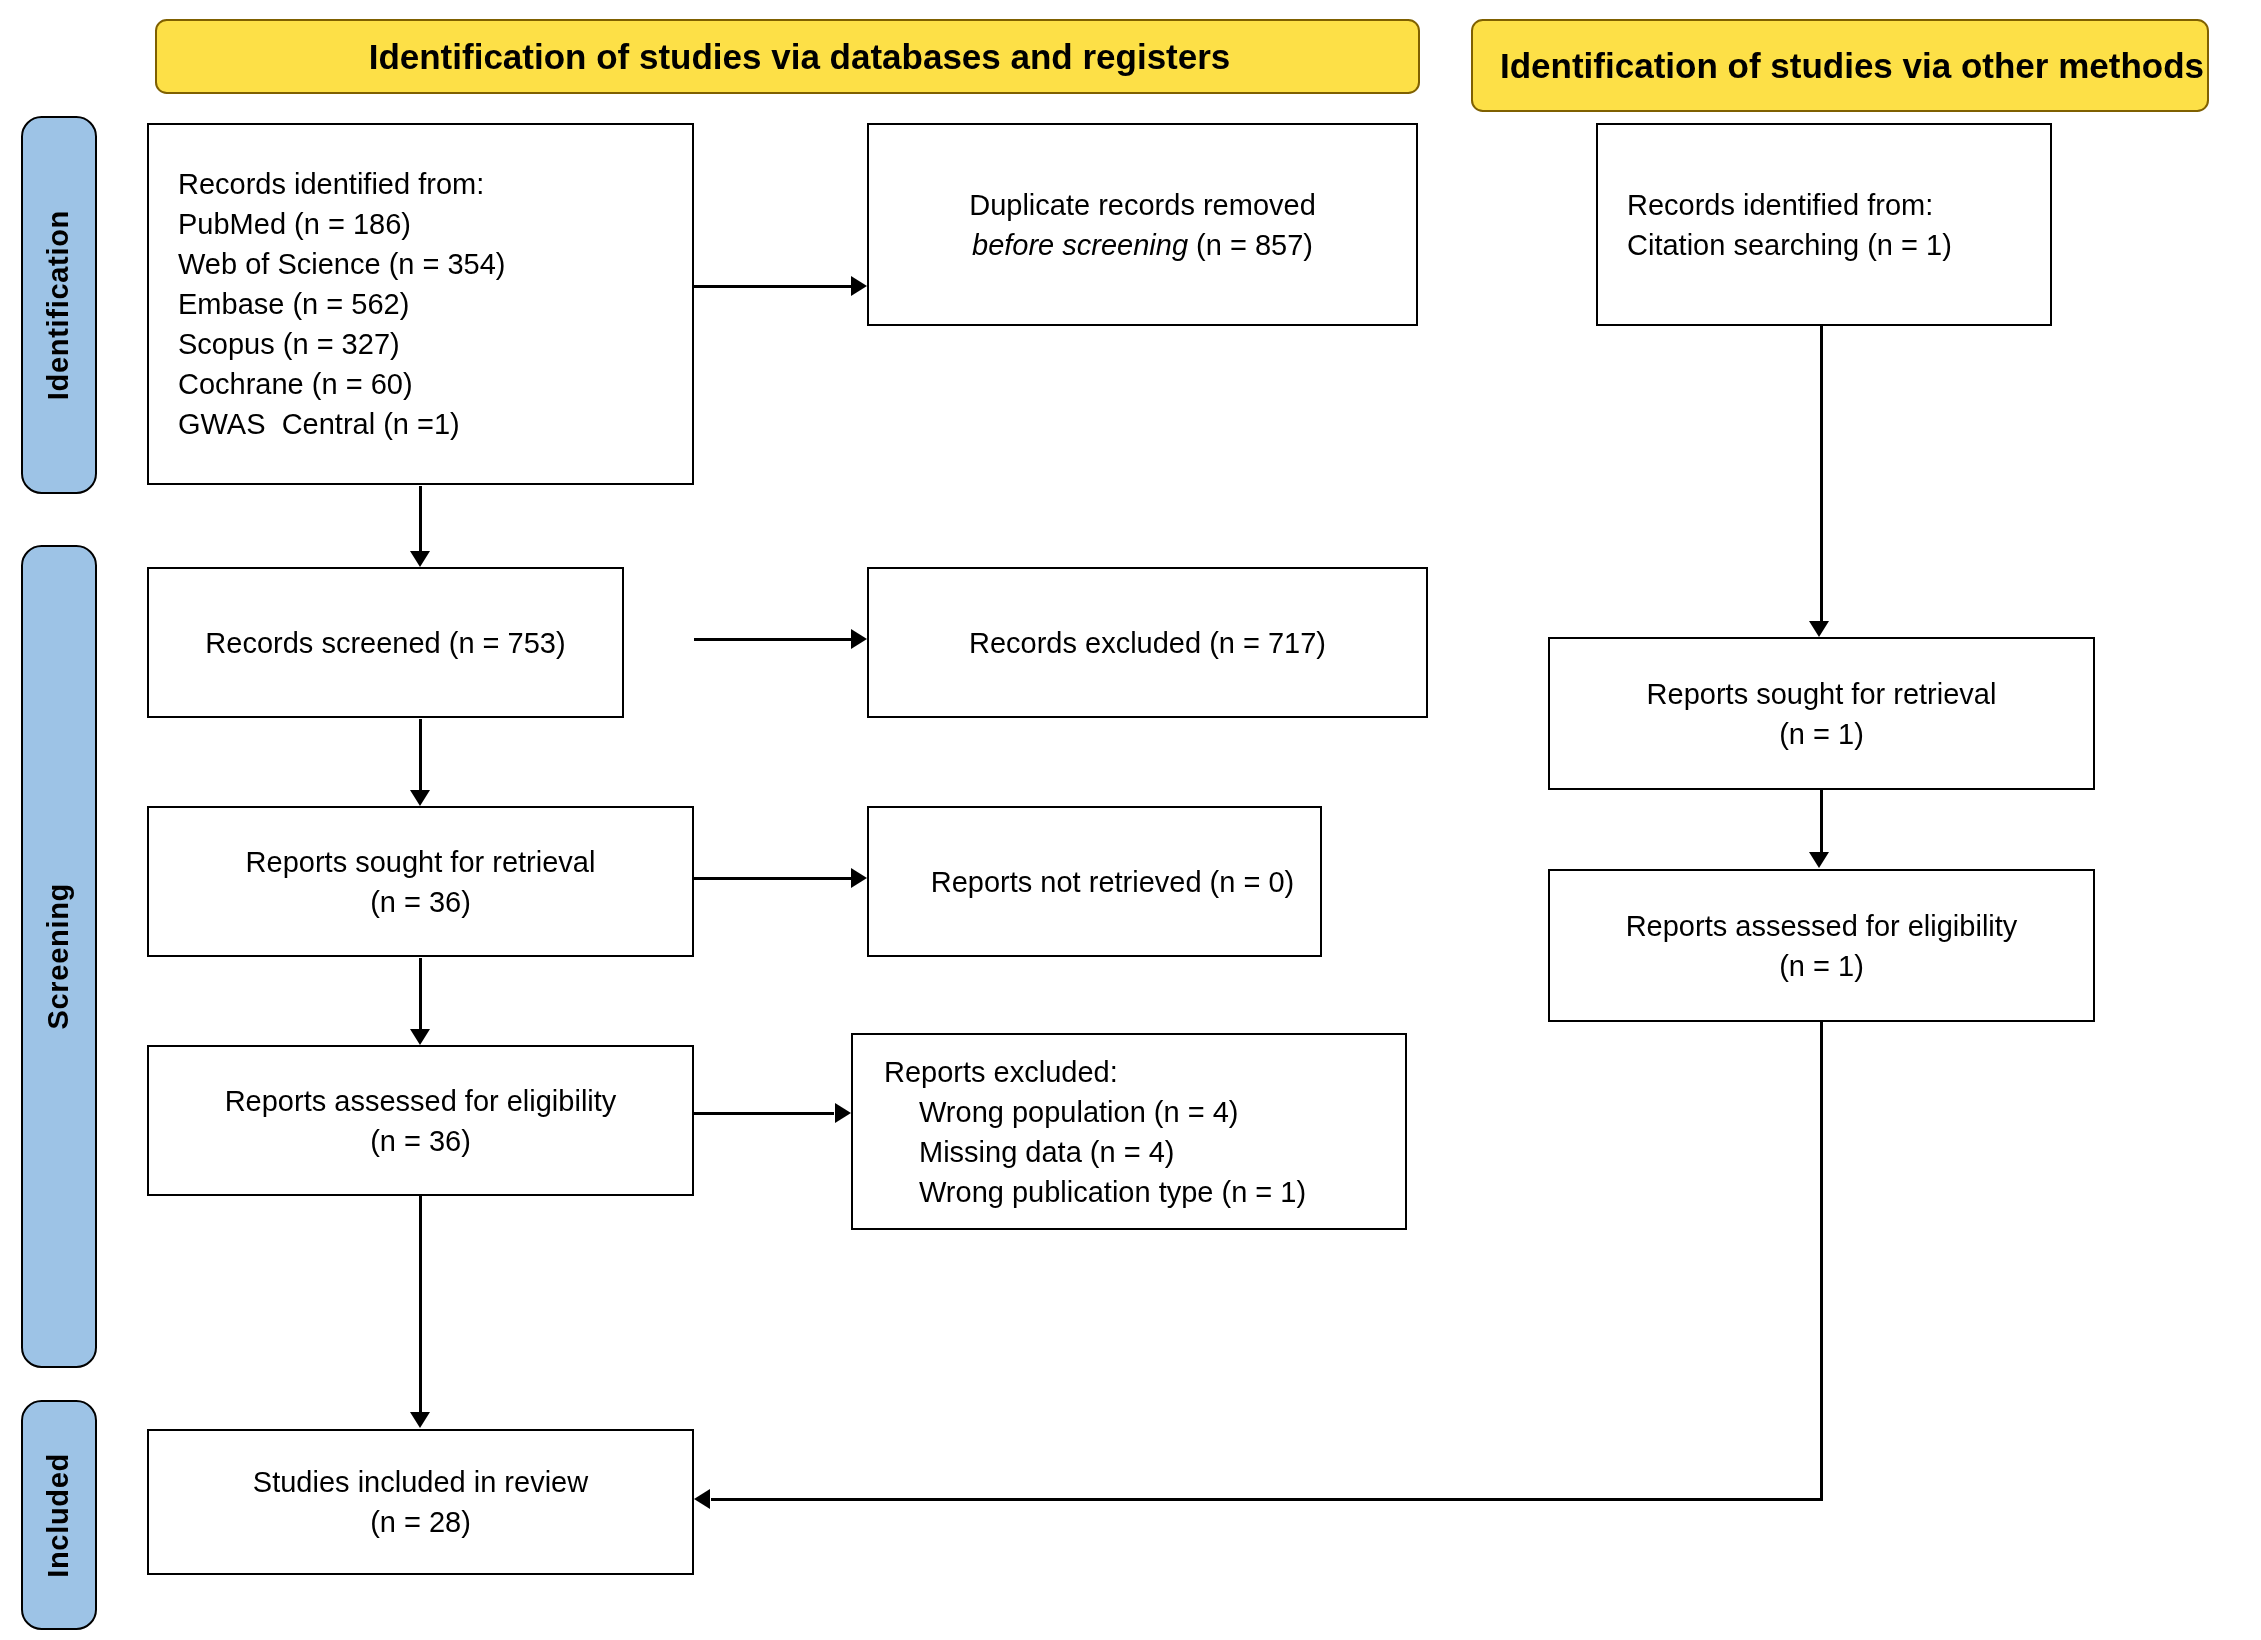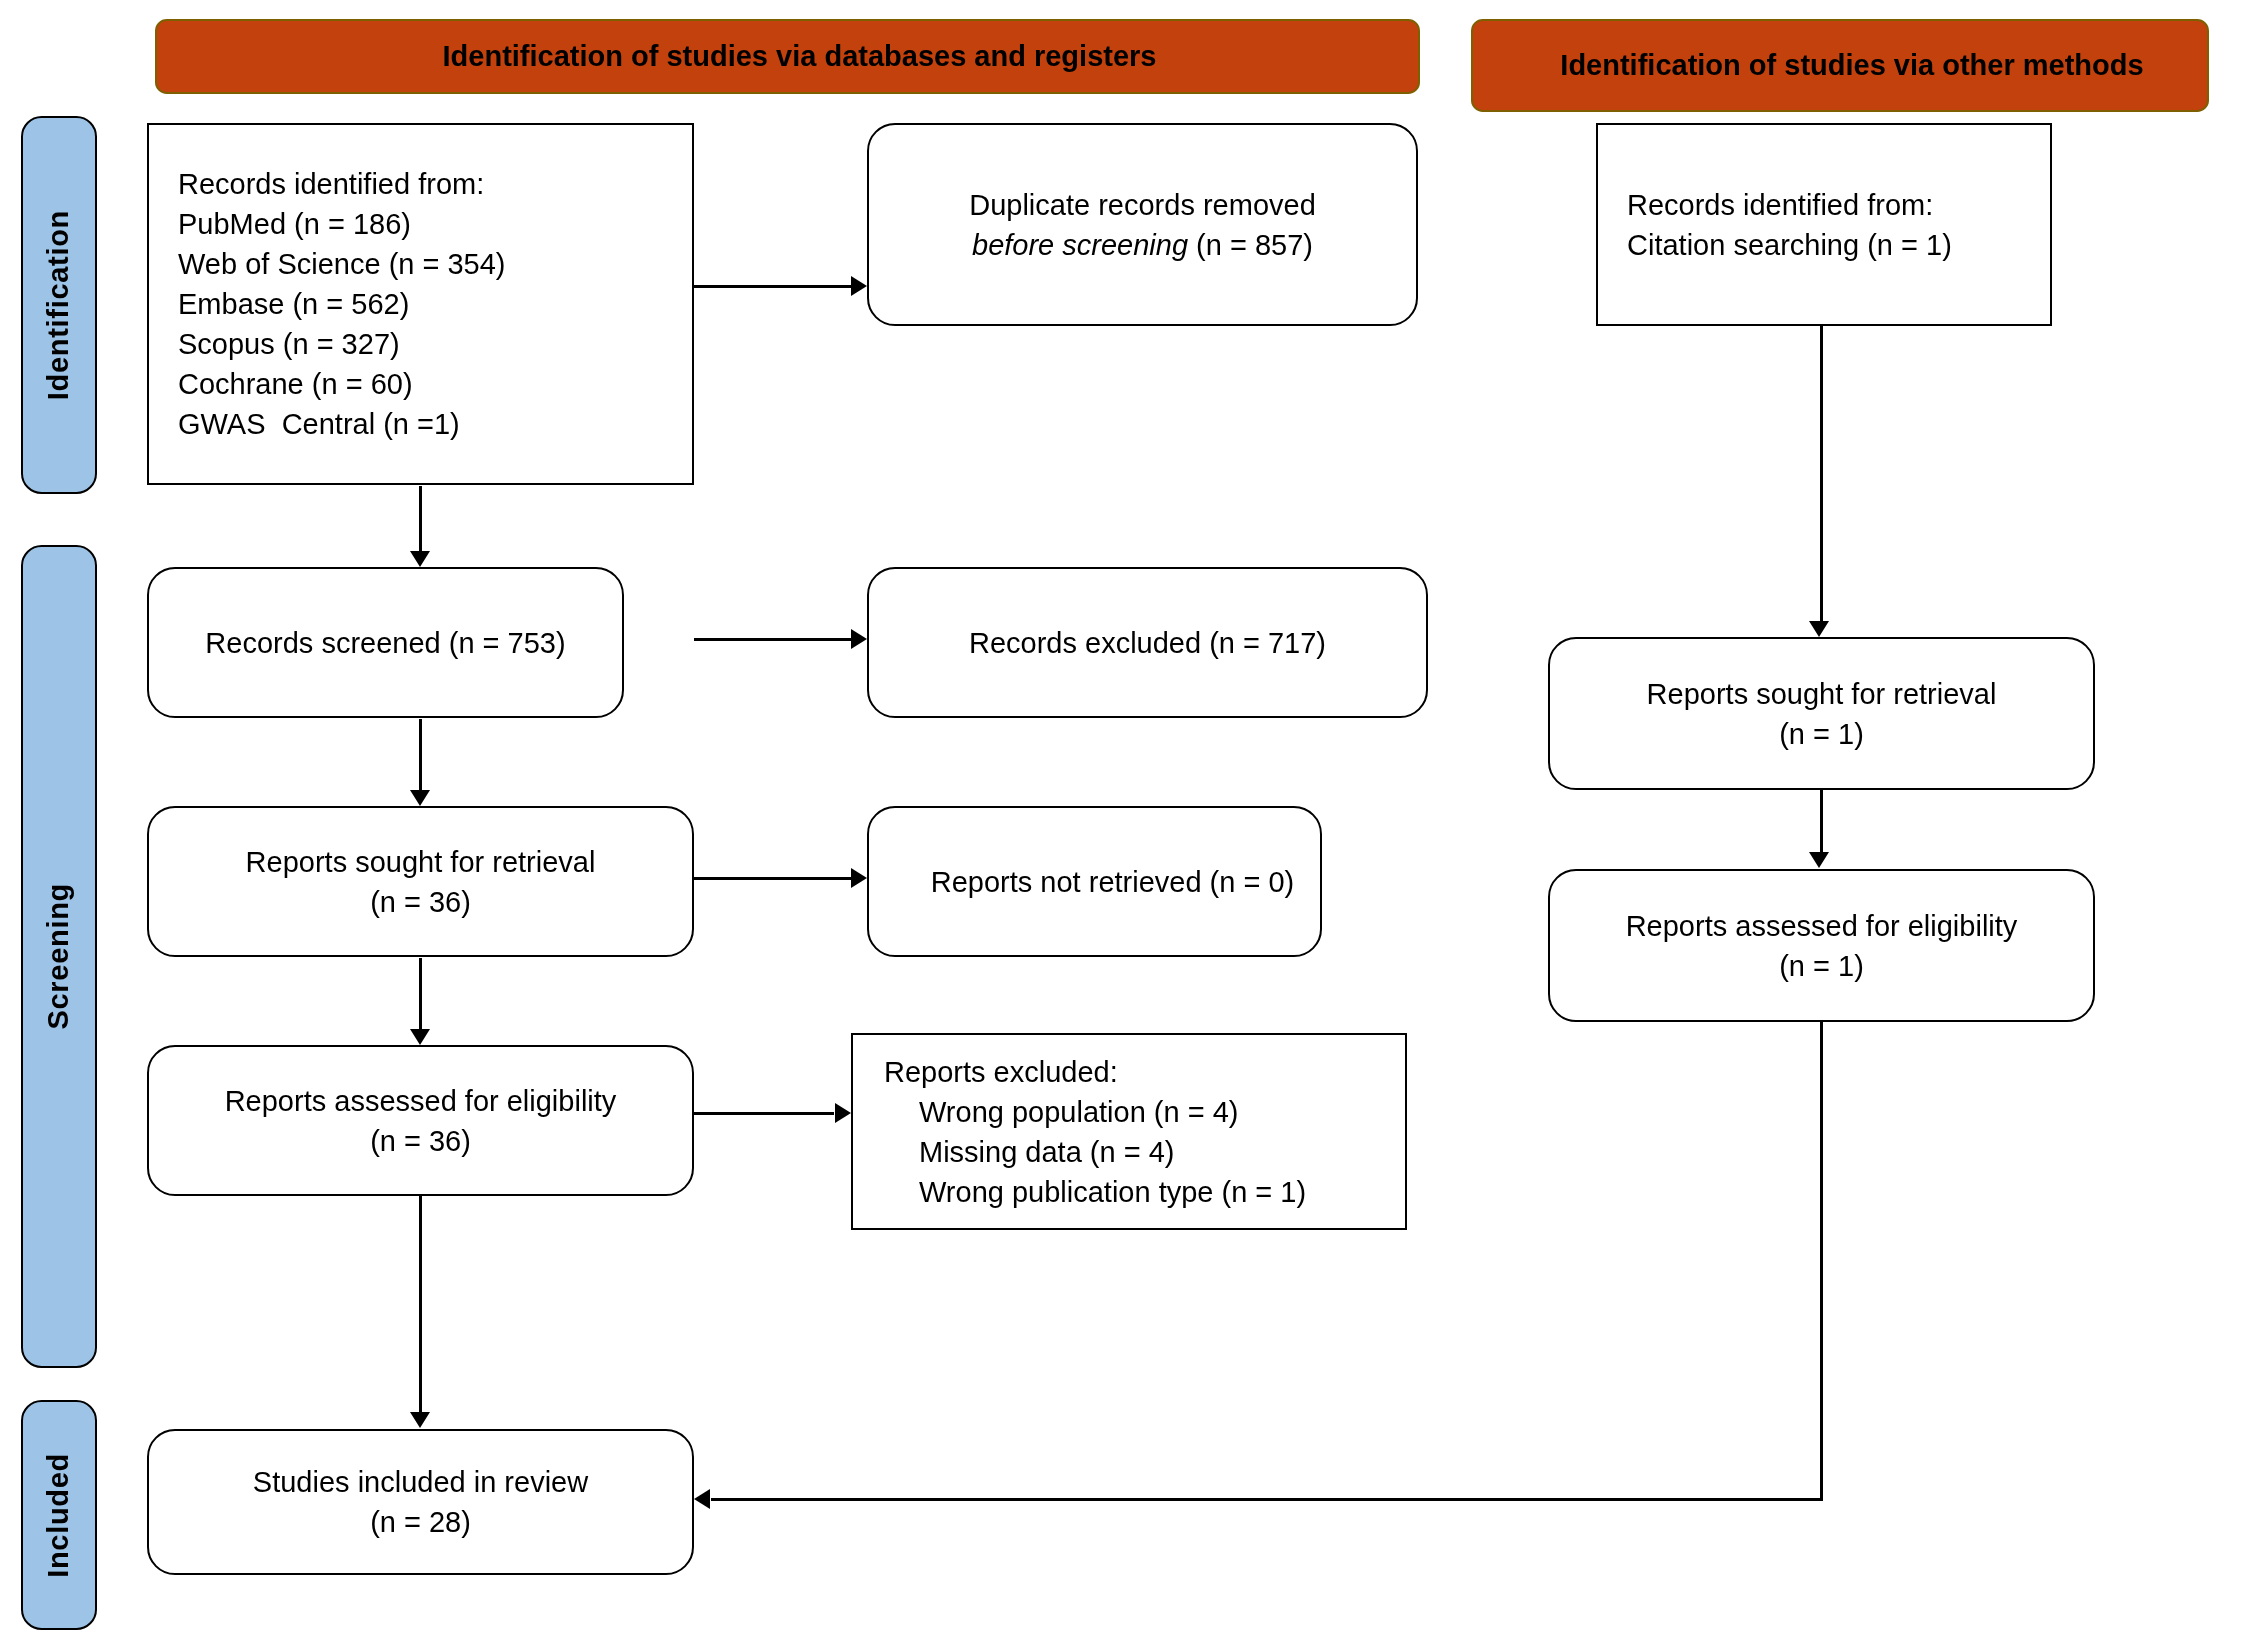--- a/index.html
+++ b/index.html
@@ -1,38 +1,38 @@
 <!DOCTYPE html>
 <html style="font-size:11.8px"><head>
 <meta charset="utf-8">
 <style>
   html,body { margin:0; padding:0; background:#ffffff; }
   #canvas {
     position:relative; width:2261px; height:1641px; background:#ffffff;
     font-family:"Liberation Sans", sans-serif; color:#000;
   }
   .hdr {
-    position:absolute; background:#c2410c; border:2.9px solid #7F6000; border-radius:11.8px;
+    position:absolute; background:#fde047; border:2.9px solid #7F6000; border-radius:11.8px;
     display:flex; align-items:center; justify-content:center;
-    font-weight:bold; font-size:29px; box-sizing:border-box;padding-left:24px;
+    font-weight:bold; font-size:35px; box-sizing:border-box;padding-left:24px;
   }
   .stagebar {
     position:absolute; background:#9DC3E6; border:2.2px solid #000; border-radius:20.6px;
     display:flex; align-items:center; justify-content:center; box-sizing:border-box;
   }
   .stagebar .vtext {
     writing-mode:vertical-rl; transform:rotate(180deg);
     font-weight:bold; font-size:29px; letter-spacing:0.7px;
   }
   .box {
     position:absolute; background:#fff; border:2.9px solid #000; box-sizing:border-box;
     display:flex; flex-direction:column; justify-content:center;
     font-size:29px; line-height:40px;
   }
-  .box.center { text-align:center;border-radius:28px; }
+  .box.center { text-align:center; }
   .box.leftal { align-items:flex-start; text-align:left; }
   .line { white-space:pre-wrap; }
   .it { font-style:italic; }
   .hline, .vline { position:absolute; background:#000; }
   .hline { height:2.9px; }
   .vline { width:2.9px; }
   .head-right { position:absolute; width:0; height:0;
     border-top:10.3px solid transparent; border-bottom:10.3px solid transparent; border-left:16px solid #000; }
   .head-left { position:absolute; width:0; height:0;
     border-top:10.3px solid transparent; border-bottom:10.3px solid transparent; border-right:16px solid #000; }

